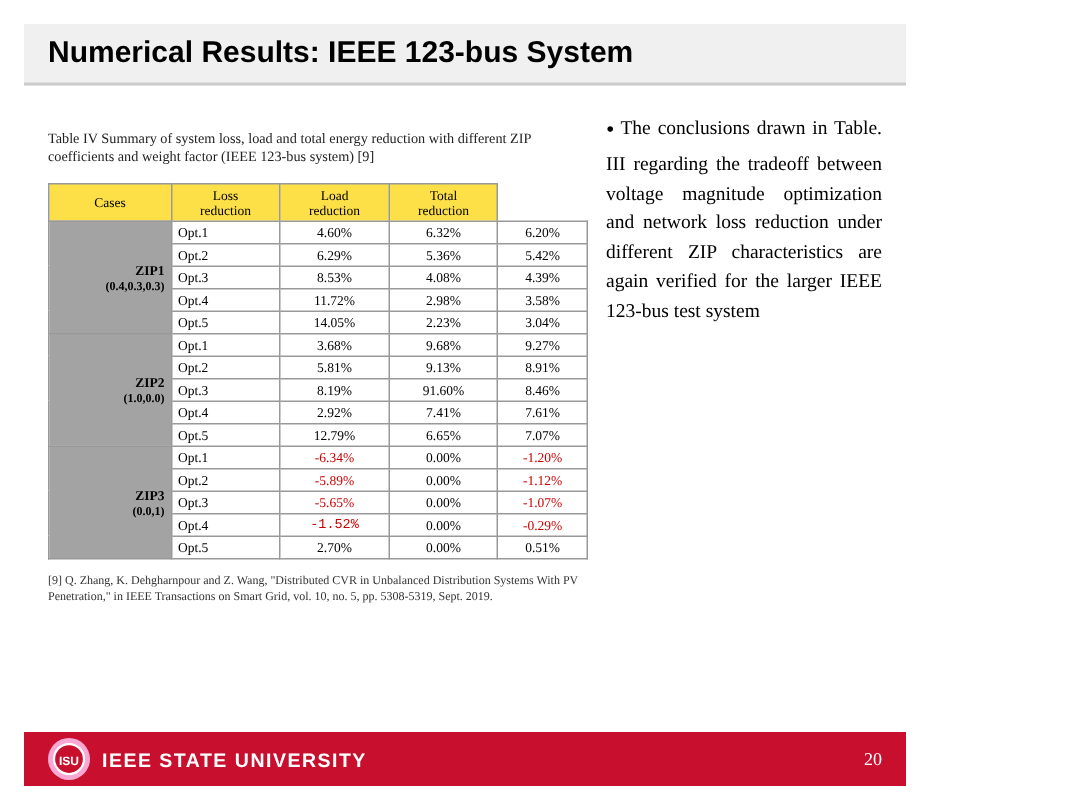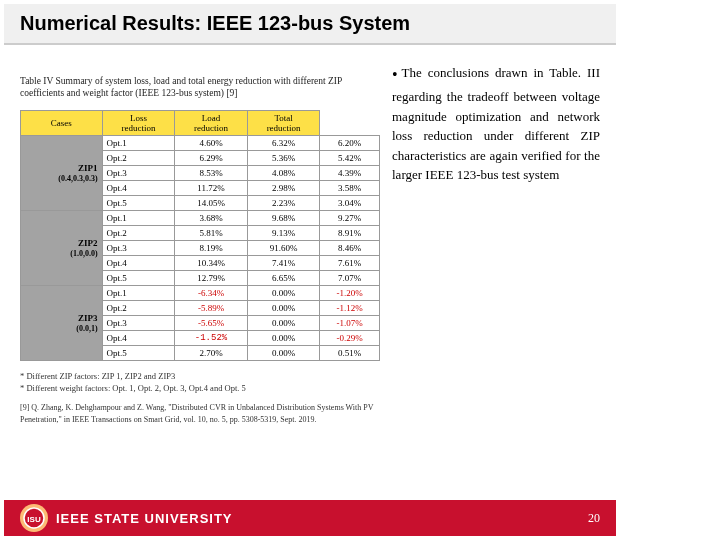--- a/index.html
+++ b/index.html
@@ -9,21 +9,21 @@
       background: #fff;
       font-family: 'Times New Roman', Times, serif;
       font-size: 12px;
       overflow: hidden;
     }
     .page {
       width: 620px;
       height: 540px;
       display: flex;
       flex-direction: column;
-      padding: 4px;
+      padding: 16px;
     }
     .header {
       background: #f0f0f0;
       border-bottom: 2px solid #ccc;
       padding: 8px 16px;
     }
     .header h1 {
       font-size: 20px;
       font-weight: bold;
       color: #000;
@@ -105,21 +105,21 @@
       padding: 0 16px;
     }
     .footer-logo {
       display: flex;
       align-items: center;
       gap: 8px;
     }
     .footer-logo .logo-icon {
       width: 28px;
       height: 28px;
-      background: #fdba74;
+      background: #f9a8d4;
       border-radius: 50%;
       display: flex;
       align-items: center;
       justify-content: center;
       font-size: 10px;
       color: #c8102e;
       font-weight: bold;
     }
     .footer-text {
       color: #fff;
@@ -209,21 +209,21 @@
               <td>8.91%</td>
             </tr>
             <tr>
               <td class="opt-label">Opt.3</td>
               <td>8.19%</td>
               <td>91.60%</td>
               <td>8.46%</td>
             </tr>
             <tr>
               <td class="opt-label">Opt.4</td>
-              <td>10.34%</td>
+              <td>2.92%</td>
               <td>7.41%</td>
               <td>7.61%</td>
             </tr>
             <tr>
               <td class="opt-label">Opt.5</td>
               <td>12.79%</td>
               <td>6.65%</td>
               <td>7.07%</td>
             </tr>
             <tr>
@@ -253,24 +253,20 @@
             </tr>
             <tr>
               <td class="opt-label">Opt.5</td>
               <td>2.70%</td>
               <td>0.00%</td>
               <td>0.51%</td>
             </tr>
           </tbody>
       </table>
 
-      <div class="footnote">
-        <div>* Different ZIP factors: ZIP 1, ZIP2 and ZIP3</div>
-        <div>* Different weight factors: Opt. 1, Opt. 2, Opt. 3, Opt.4 and Opt. 5</div>
-      </div>
 
       <p class="reference">
         <span>[9] Q. Zhang, K. Dehgharnpour and Z. Wang, "Distributed CVR in Unbalanced Distribution Systems With PV Penetration," in IEEE Transactions on Smart Grid, vol. 10, no. 5, pp. 5308-5319, Sept. 2019.</span>
       </p>
     </div>
 
     <div class="right-col">
       <p class="bullet-text">
         <span class="bullet">•</span><span>The conclusions drawn in Table. III regarding the tradeoff between voltage magnitude optimization and network loss reduction under different ZIP characteristics are again verified for the larger IEEE 123-bus test system</span>
       </p>

